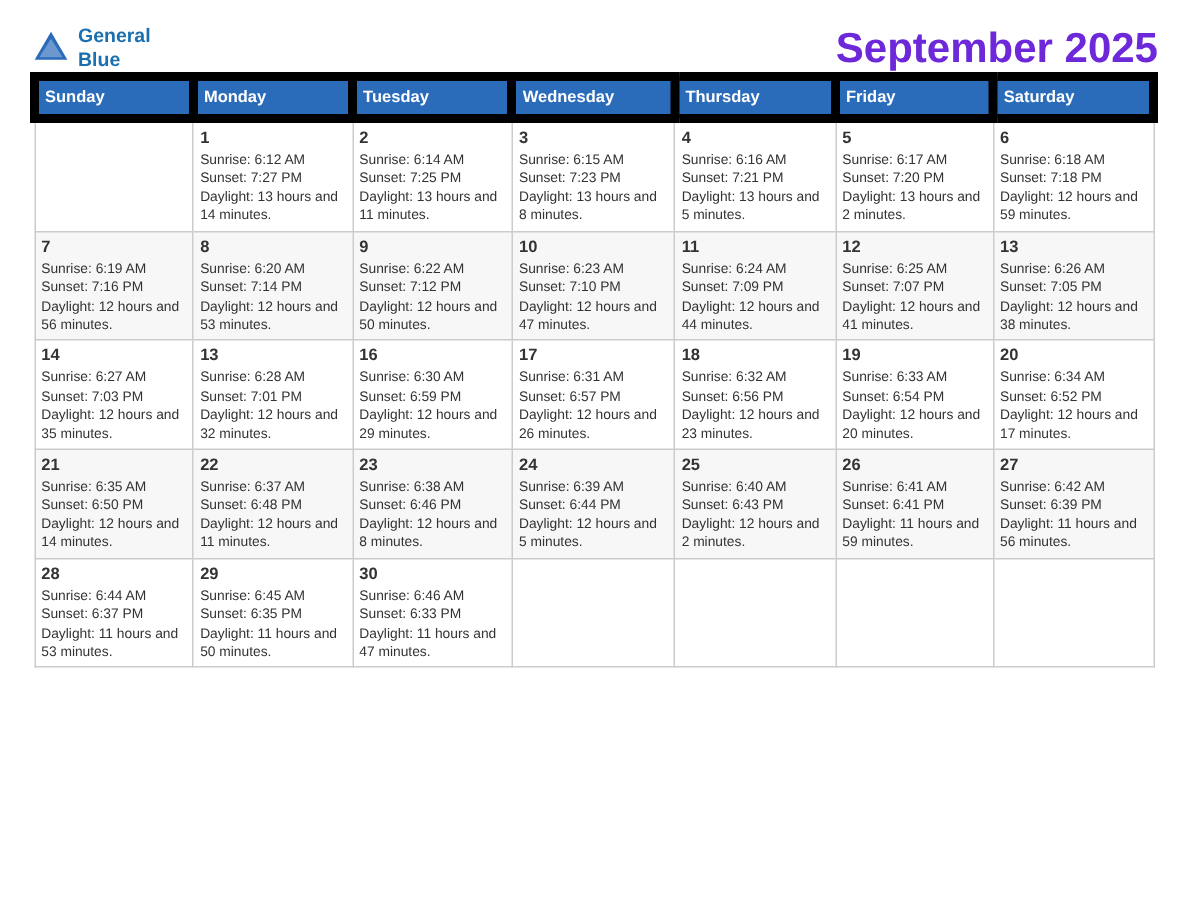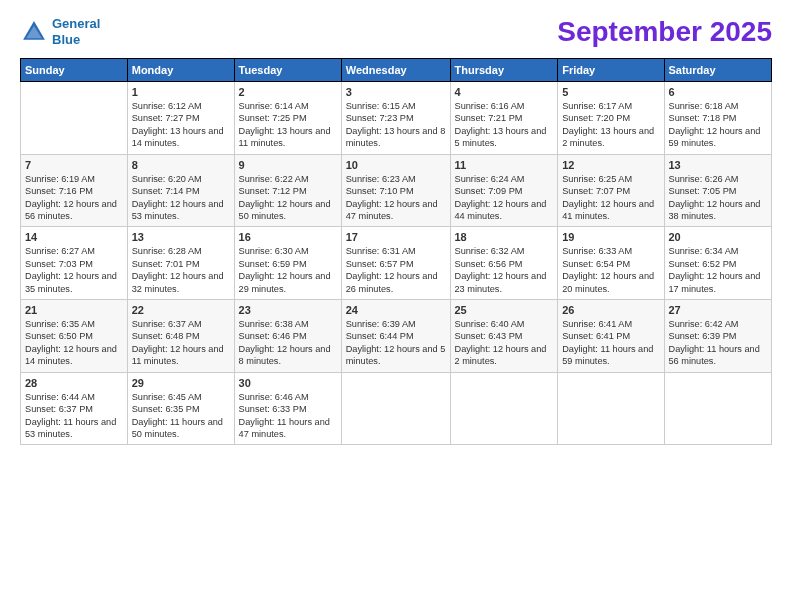--- a/index.html
+++ b/index.html
@@ -13,21 +13,20 @@
     .page {
       width: 792px;
       height: 612px;
       padding: 16px 20px;
       background: #fff;
     }
     .header {
       display: flex;
       justify-content: space-between;
       align-items: flex-start;
-      margin-bottom: 10px;
     }
     .logo {
       display: flex;
       align-items: center;
       gap: 4px;
     }
     .logo-text {
       font-size: 13px;
       font-weight: bold;
       line-height: 1.2;
@@ -59,21 +58,21 @@
       border-collapse: collapse;
       font-size: 10px;
     }
     thead tr th {
       background-color: #2a6cba;
       color: #fff;
       padding: 5px 4px;
       text-align: left;
       font-size: 11px;
       font-weight: bold;
-      border: 1px solid #000000;
+      border: 6px solid #000000;
     }
     tbody tr td {
       border: 1px solid #ccc;
       vertical-align: top;
       padding: 4px 4px;
       min-height: 70px;
       color: #333;
       width: 113px;
     }
     .day-num {

